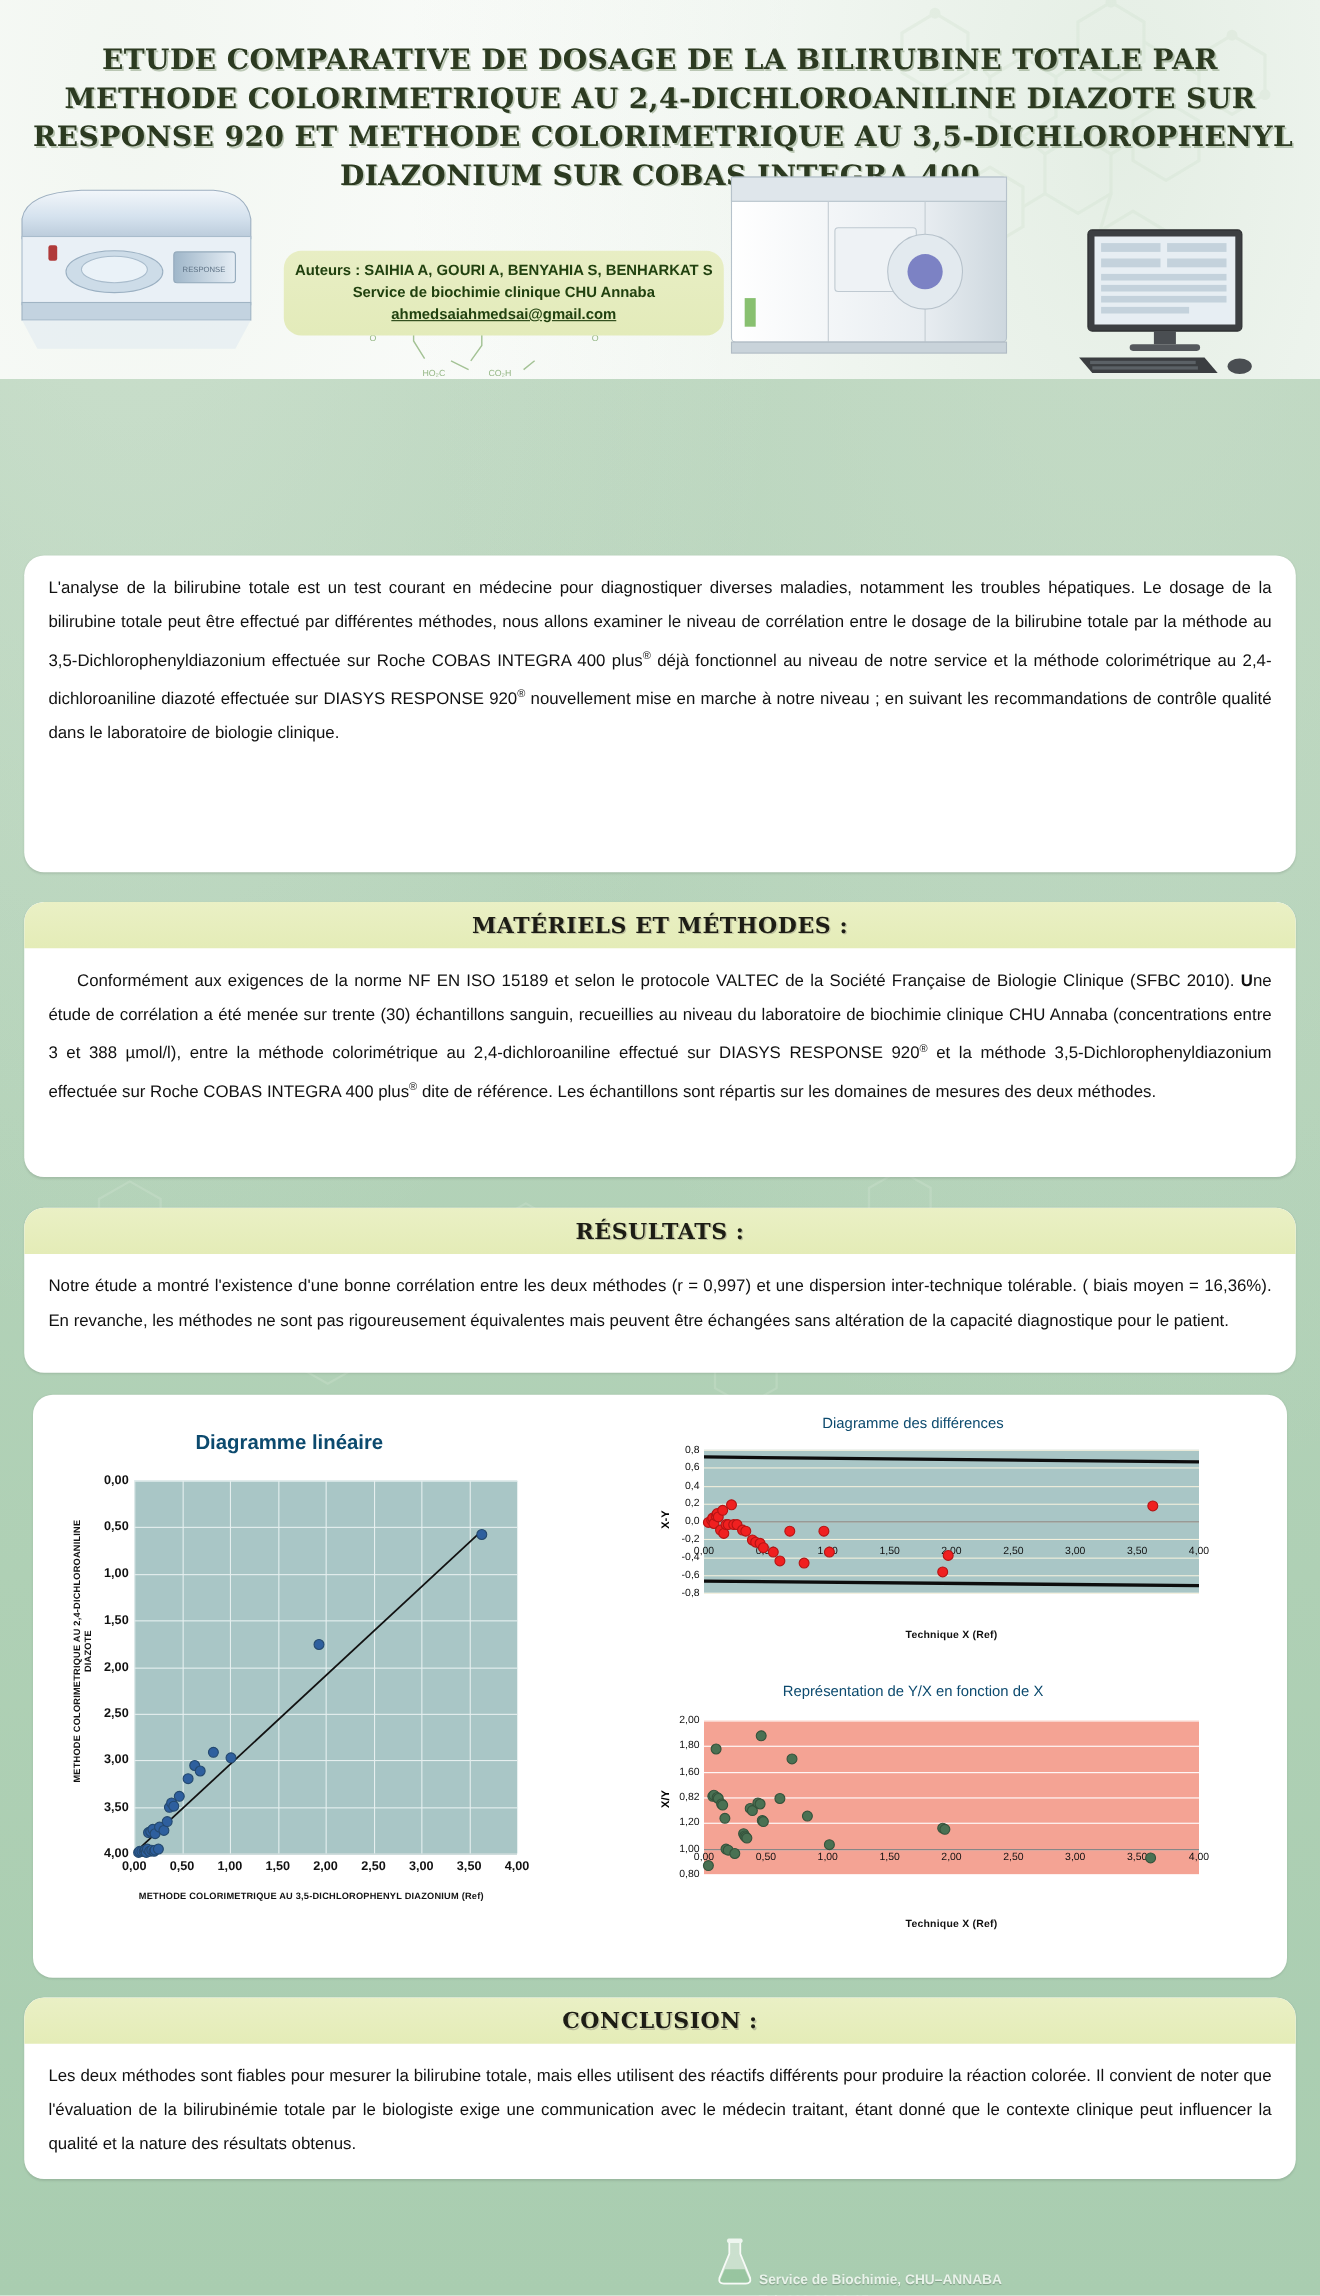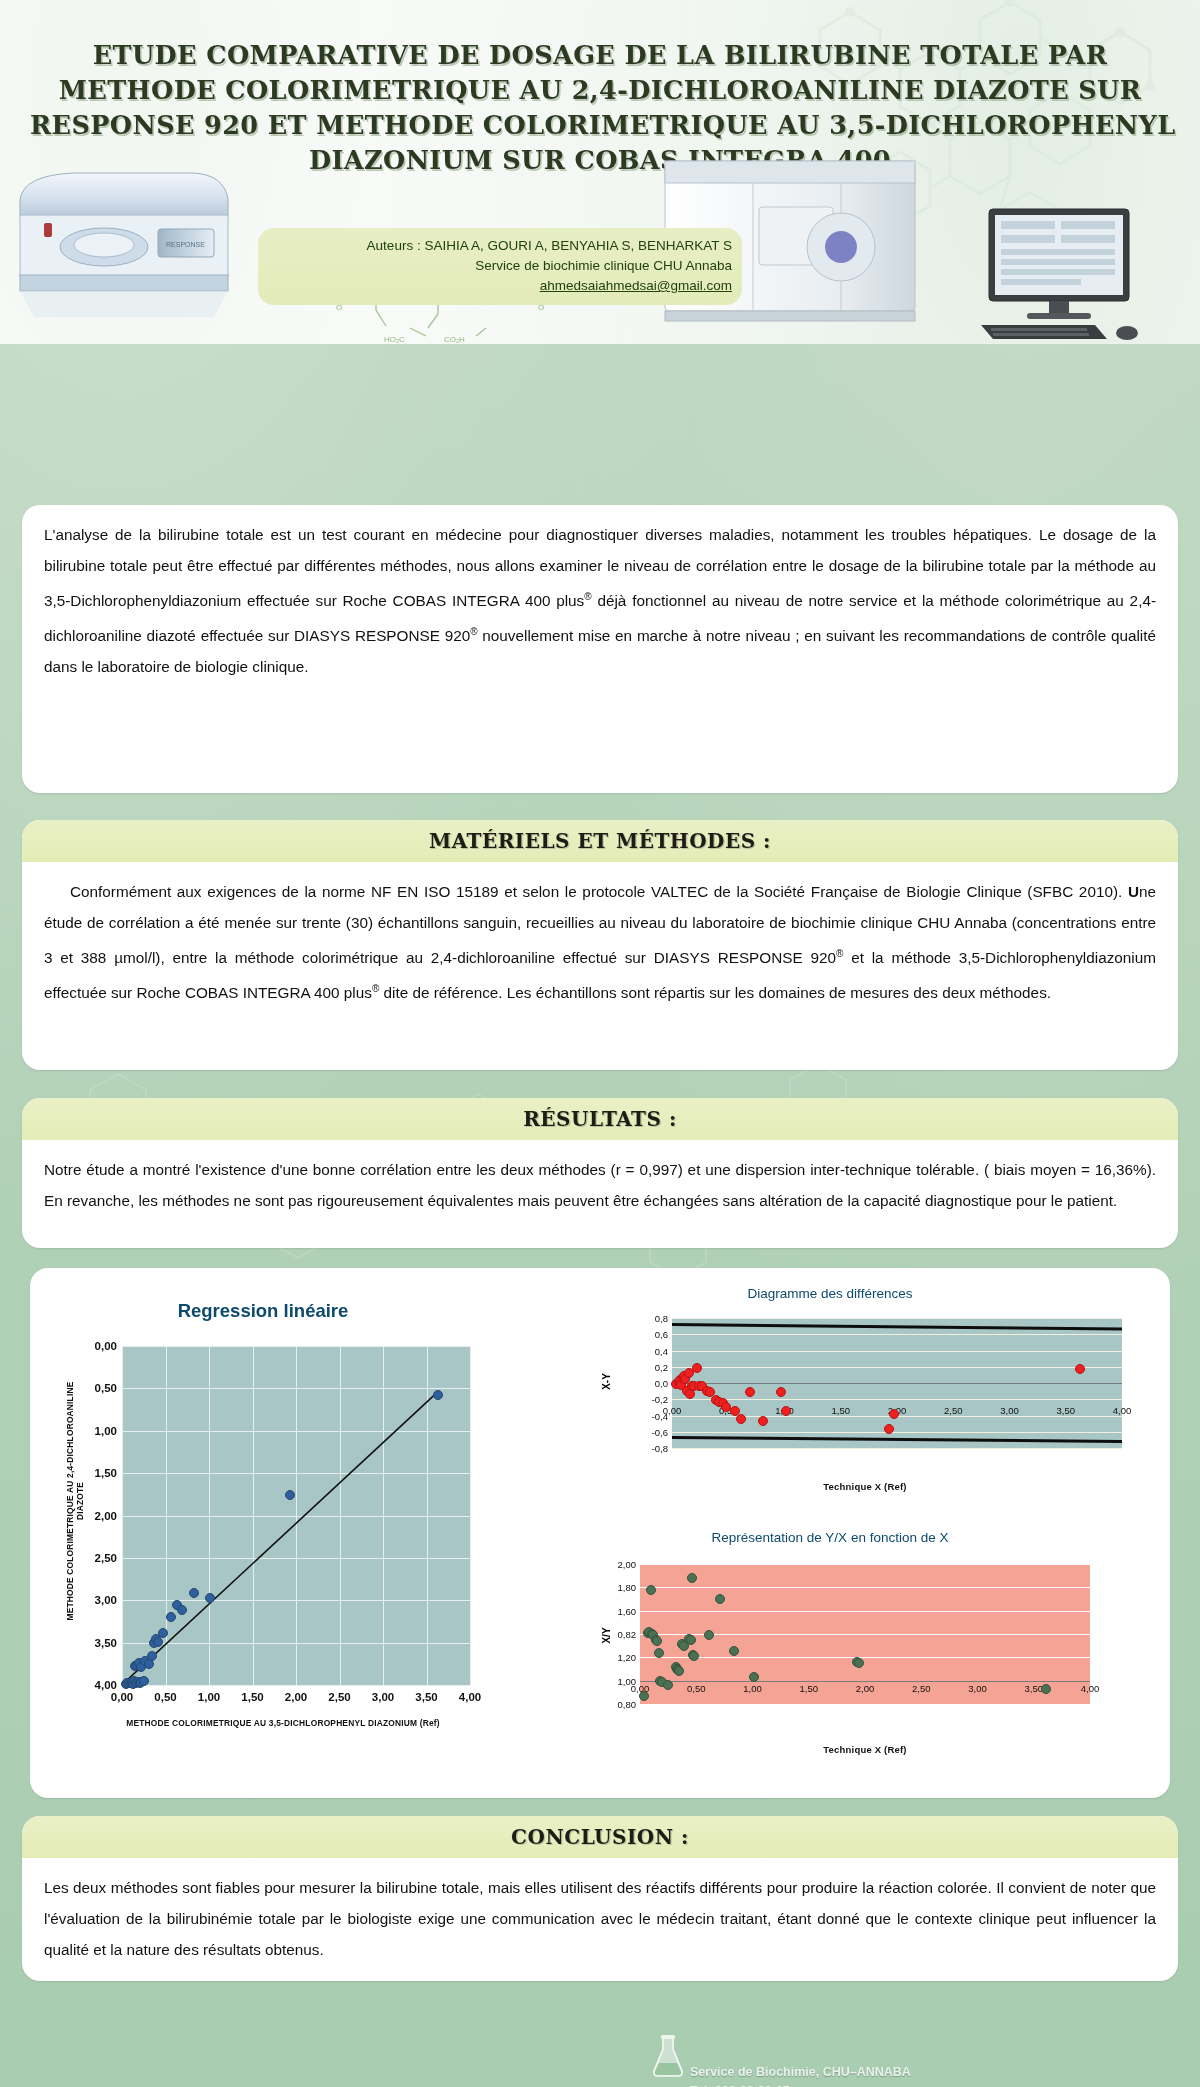--- a/index.html
+++ b/index.html
@@ -55,28 +55,28 @@
     color: #2c3a21;
     line-height: 35px;
     text-shadow: 1.5px 1.5px 0 rgba(140,160,130,.55);
     white-space: nowrap;
     transform: scaleX(1.0);
   }
 
   .authors-box {
     position: absolute;
     left: 258px; top: 228px;
-    width: 484px;
+    width: 400px;
     padding: 8px 10px 9px 10px;
     box-sizing: border-box;
     background: linear-gradient(180deg,#e8eec4 0%, #e3ebba 100%);
     border-radius: 16px;
-    text-align: right;
+    text-align: center;
     color: #21410f;
-    font-weight: normal;
+    font-weight: bold;
     font-size: 13.5px;
     line-height: 20px;
   }
   .authors-box .mail { text-decoration: underline; }
 
   
   .analyzer-left {
     position: absolute; left: 8px; top: 165px; width: 236px; height: 160px;
   }
   .analyzer-right {
@@ -211,21 +211,20 @@
   .pt-blue { background: #2e5f9e; border: 1px solid #24496f; }
   .pt-red  { background: #f02020; border: 1px solid #b51414; }
   .pt-green{ background: #4a7153; border: 1px solid #35533c; }
 
   
   #diff-wrap { position: absolute; left: 470px; top: 8px; width: 660px; height: 240px; }
   #diff-title { left: 0; top: 10px; width: 660px; font-size: 13.5px; font-weight: normal; }
   #diff-plot {
     left: 140px; top: 42px; width: 450px; height: 130px;
     background: #a9c6c6;
-    margin-left: 32px;
   }
   #diff-plot .gridline-h { background: #f2efdc; }
   #diff-xlabel { position: absolute; left: 140px; top: 205px; width: 450px; text-align: center; font-size: 9.5px; }
   #diff-ylabel {
     position: absolute; left: 86px; top: 100px; width: 40px; text-align: center;
     transform: rotate(-90deg); font-size: 10px; font-weight: bold;
   }
 
   #ratio-wrap { position: absolute; left: 470px; top: 258px; width: 660px; height: 256px; }
   #ratio-title { left: 0; top: 4px; width: 660px; font-size: 13.5px; font-weight: normal; }
@@ -435,21 +434,21 @@
       <span class="ht">RÉSULTATS :</span>
     </div>
     <div class="card-body">
       <p>Notre étude a montré l'existence d'une bonne corrélation entre les deux méthodes (r = 0,997) et une dispersion inter-technique tolérable. ( biais moyen = 16,36%). En revanche, les méthodes ne sont pas rigoureusement équivalentes mais peuvent être échangées sans altération de la capacité diagnostique pour le patient.</p>
     </div>
   </div>
 
   <div id="figures">
 
     <div id="reg-wrap">
-      <div class="fig-title" id="reg-title">Regression linéaire</div>
+      <div class="fig-title" id="reg-title">Diagramme linéaire</div>
       <div class="axis-label" id="reg-ylabel">METHODE COLORIMETRIQUE AU 2,4-DICHLOROANILINE DIAZOTE</div>
       <div class="plot" id="reg-plot">
           <div class="gridline-h" style="top: 0px;"></div>
           <div class="tick-y" style="top: 0px;">0,00</div>
           <div class="gridline-h" style="top: 42.375px;"></div>
           <div class="tick-y" style="top: 42.375px;">0,50</div>
           <div class="gridline-h" style="top: 84.75px;"></div>
           <div class="tick-y" style="top: 84.75px;">1,00</div>
           <div class="gridline-h" style="top: 127.125px;"></div>
           <div class="tick-y" style="top: 127.125px;">1,50</div>

